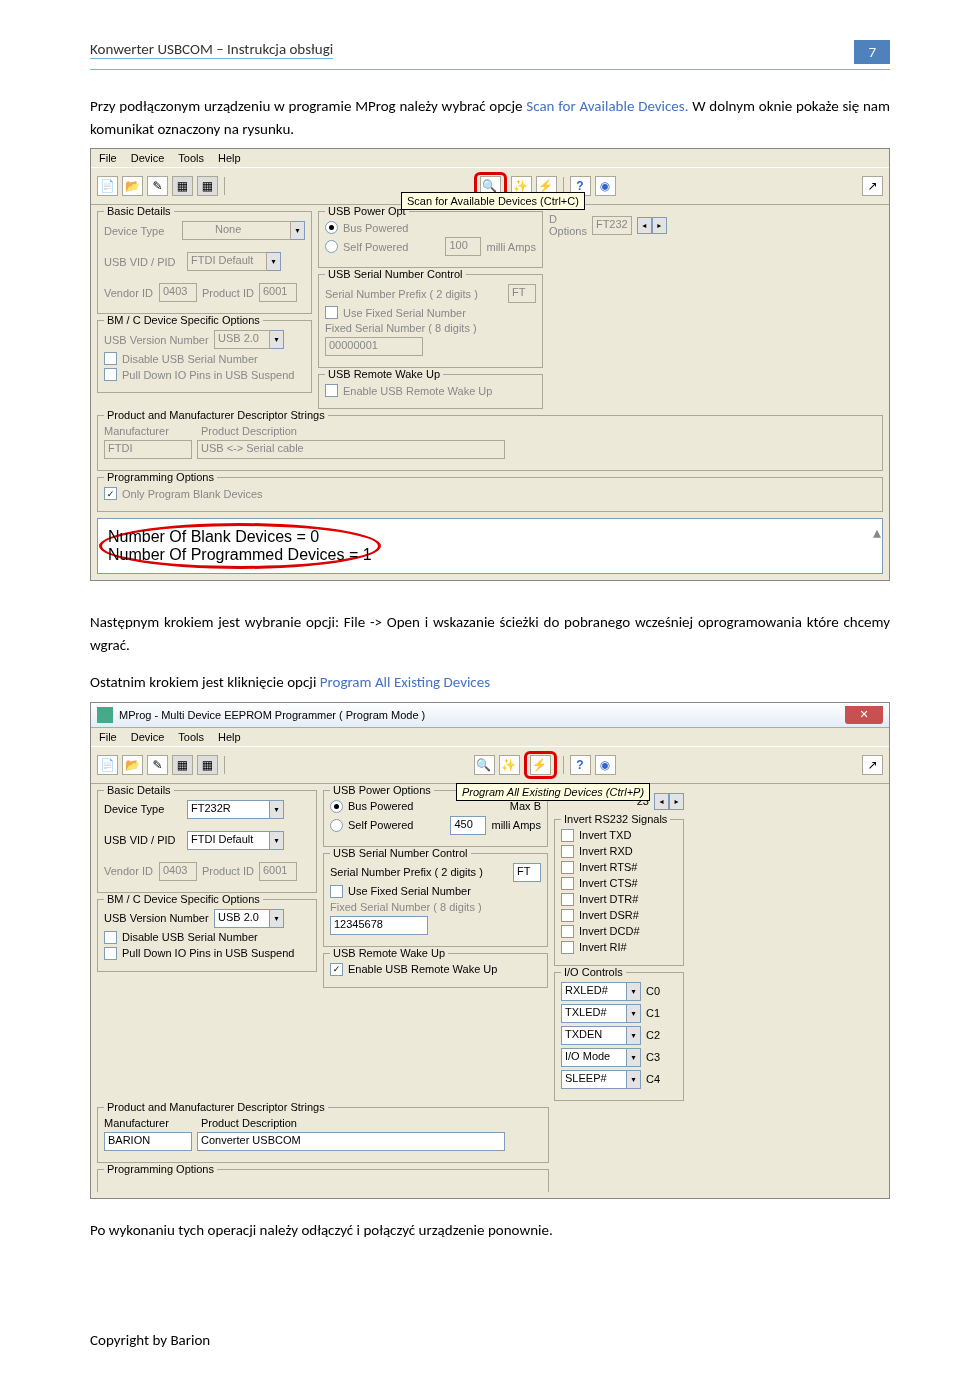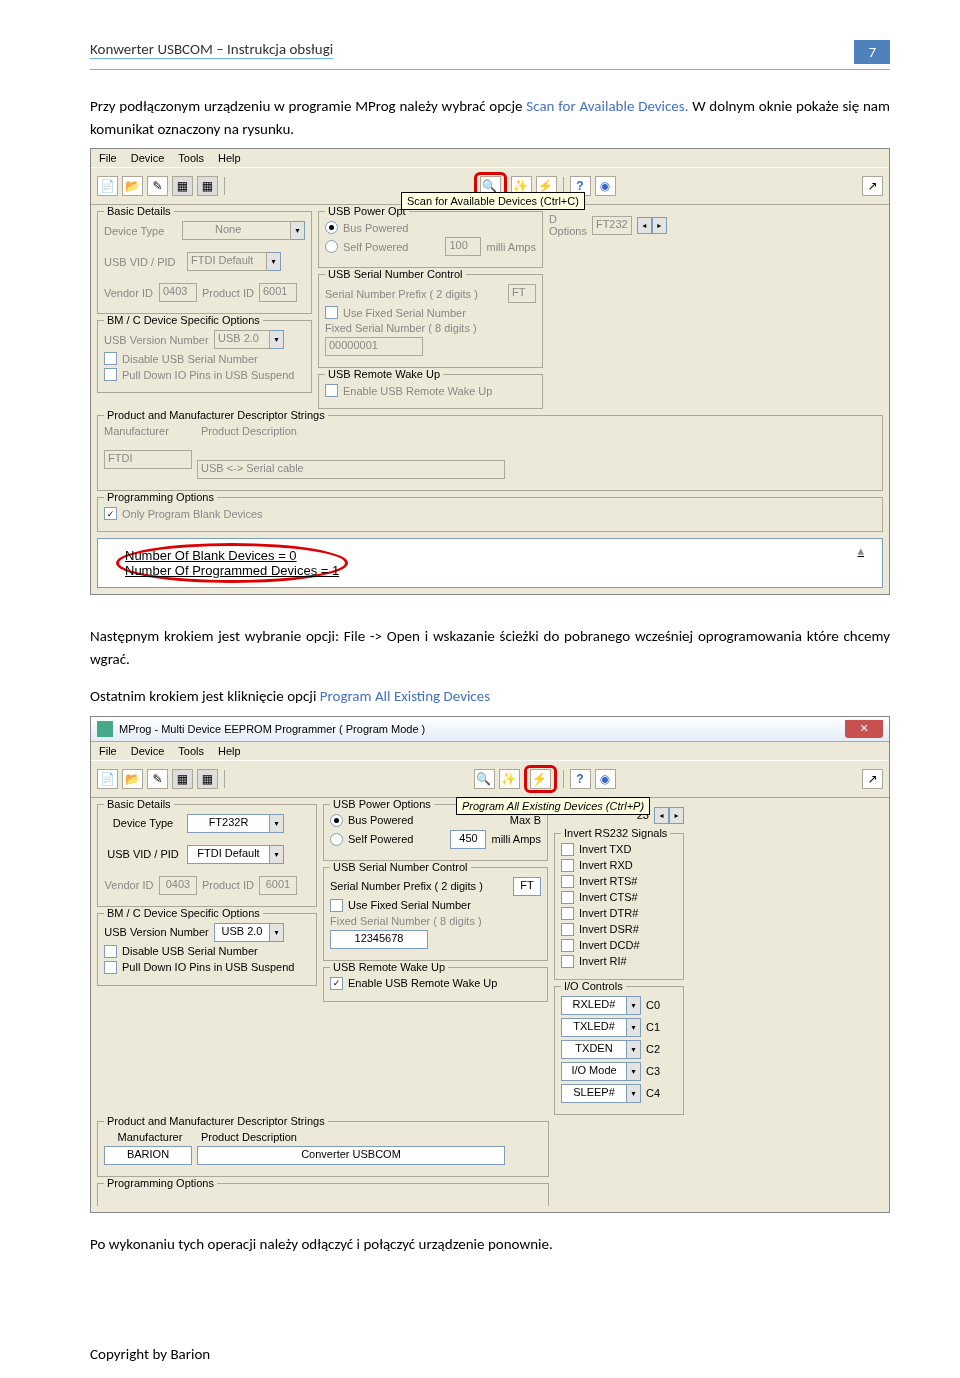--- a/index.html
+++ b/index.html
@@ -26,21 +26,21 @@
 .label { font-size: 11px; color: #000; }
 .grayed { color: #888; }
 .input { background: #fff; border: 1px solid #7f9db9; padding: 1px 3px; font-size: 11px; height: 15px; }
 .input-gray { background: #ece9d8; border: 1px solid #aca899; padding: 1px 3px; font-size: 11px; height: 15px; color: #888; }
 .dropdown { display: inline-flex; }
 .dropdown .arrow { background: #e3e3e3; border: 1px solid #7f9db9; border-left: none; width: 13px; height: 15px; display: flex; align-items: center; justify-content: center; font-size: 8px; padding: 1px 0; }
 .checkbox { width: 11px; height: 11px; border: 1px solid #7f9db9; background: #fff; display: inline-flex; align-items: center; justify-content: center; font-size: 9px; }
 .radio { width: 11px; height: 11px; border: 1px solid #7f9db9; border-radius: 50%; background: #fff; display: inline-flex; align-items: center; justify-content: center; }
 .radio-dot { width: 5px; height: 5px; background: #000; border-radius: 50%; }
 .tooltip { position: absolute; background: #ffffe1; border: 1px solid #000; padding: 2px 5px; font-size: 11px; white-space: nowrap; z-index: 10; }
-.output-box { background: #fff; border: 1px solid #7f9db9; padding: 4px 18px; font-size: 13px; min-height: 30px; display: flex; justify-content: space-between; align-items: flex-start; text-decoration: underline; }
+.output-box { background: #fff; border: 1px solid #7f9db9; padding: 4px 1px; font-size: 16px; min-height: 30px; display: flex; justify-content: space-between; align-items: flex-start; }
 .titlebar { display: flex; align-items: center; padding: 3px 6px; background: linear-gradient(#fff, #e3ecf7); border-bottom: 1px solid #aaa; }
 .title-icon { width: 16px; height: 16px; background: #4a8; margin-right: 6px; }
 .close-btn { margin-left: auto; width: 38px; height: 18px; background: #c75050; color: #fff; display: flex; align-items: center; justify-content: center; font-size: 11px; border-radius: 0 0 3px 3px; }
 .scroll-arrows { display: inline-flex; gap: 0; }
 .scroll-arrows span { background: #e3e3e3; border: 1px solid #7f9db9; width: 13px; height: 15px; display: flex; align-items: center; justify-content: center; font-size: 8px; }
 .footer { margin-top: 90px; font-size: 15px; }
 </style>
 </head>
 <body>
 
@@ -182,21 +182,21 @@
     </div>
     <div style="background:#ece9d8; padding:0 6px 6px 6px;">
       <div class="fieldset">
         <span class="legend">Product and Manufacturer Descriptor Strings</span>
         <div class="row">
             <span class="label grayed" style="width:92px;">Manufacturer</span>
             <span class="label grayed">Product Description</span>
           </div>
         <div class="row">
             <span class="input-gray" style="width:80px;">FTDI</span>
-        <span class="input-gray" style="width:300px;margin-top:20px;">USB &lt;-&gt; Serial cable</span>
+        <span class="input-gray" style="width:300px;">USB &lt;-&gt; Serial cable</span>
           </div>
       </div>
       <div class="fieldset" style="margin-top:6px;">
         <span class="legend">Programming Options</span>
         <div class="row">
             <span class="checkbox">✓</span>
             <span class="label grayed">Only Program Blank Devices</span>
           </div>
       </div>
       <div class="output-box" style="margin-top:6px;">
@@ -208,21 +208,21 @@
       </div>
     </div>
   </div>
 
   <p class="body-text">Następnym krokiem jest wybranie opcji: File -&gt; Open i wskazanie ścieżki do pobranego wcześniej oprogramowania które chcemy wgrać.</p>
 
   <p class="body-text">
     <span>Ostatnim krokiem jest kliknięcie opcji </span><span class="blue-text">Program All Existing Devices</span>
   </p>
 
-  <div class="screenshot" style="margin-bottom:20px;text-align:center;">
+  <div class="screenshot" style="margin-bottom:20px;">
     <div class="titlebar">
       <span class="title-icon"></span>
       <span>MProg - Multi Device EEPROM Programmer ( Program Mode )</span>
       <span class="close-btn">✕</span>
     </div>
     <div class="menubar">
       <span>File</span>
       <span>Device</span>
       <span>Tools</span>
       <span>Help</span>

